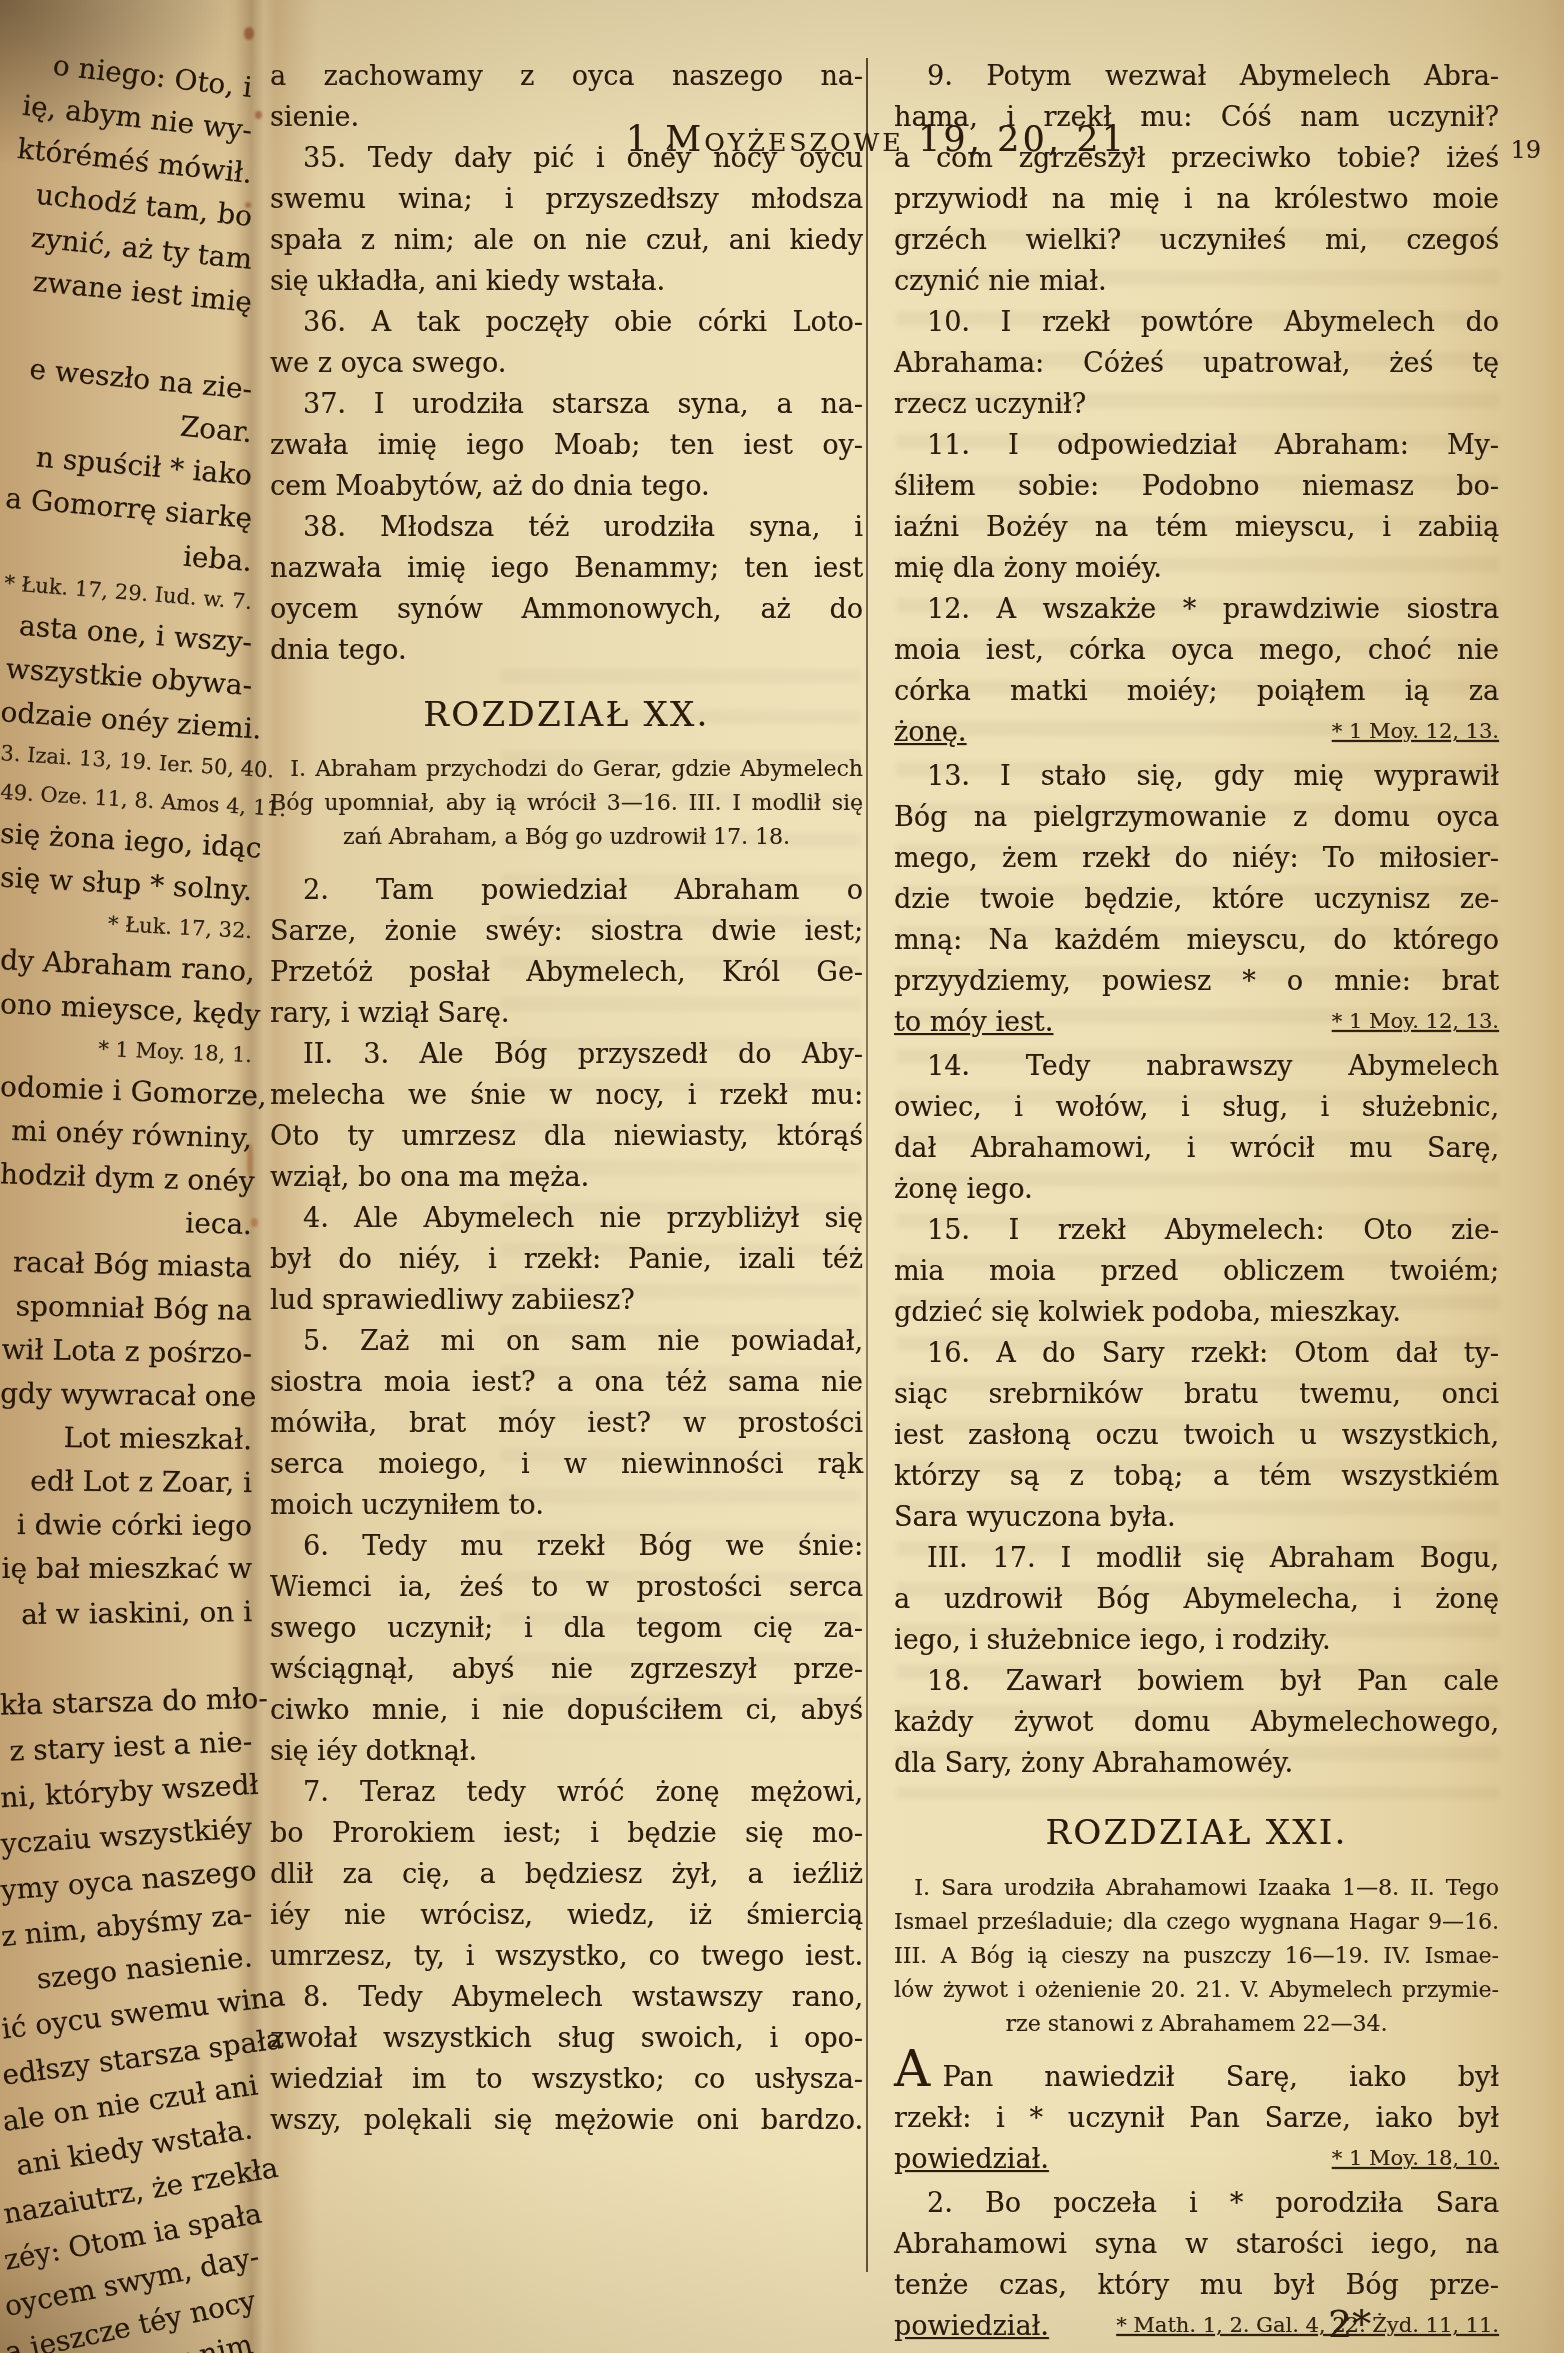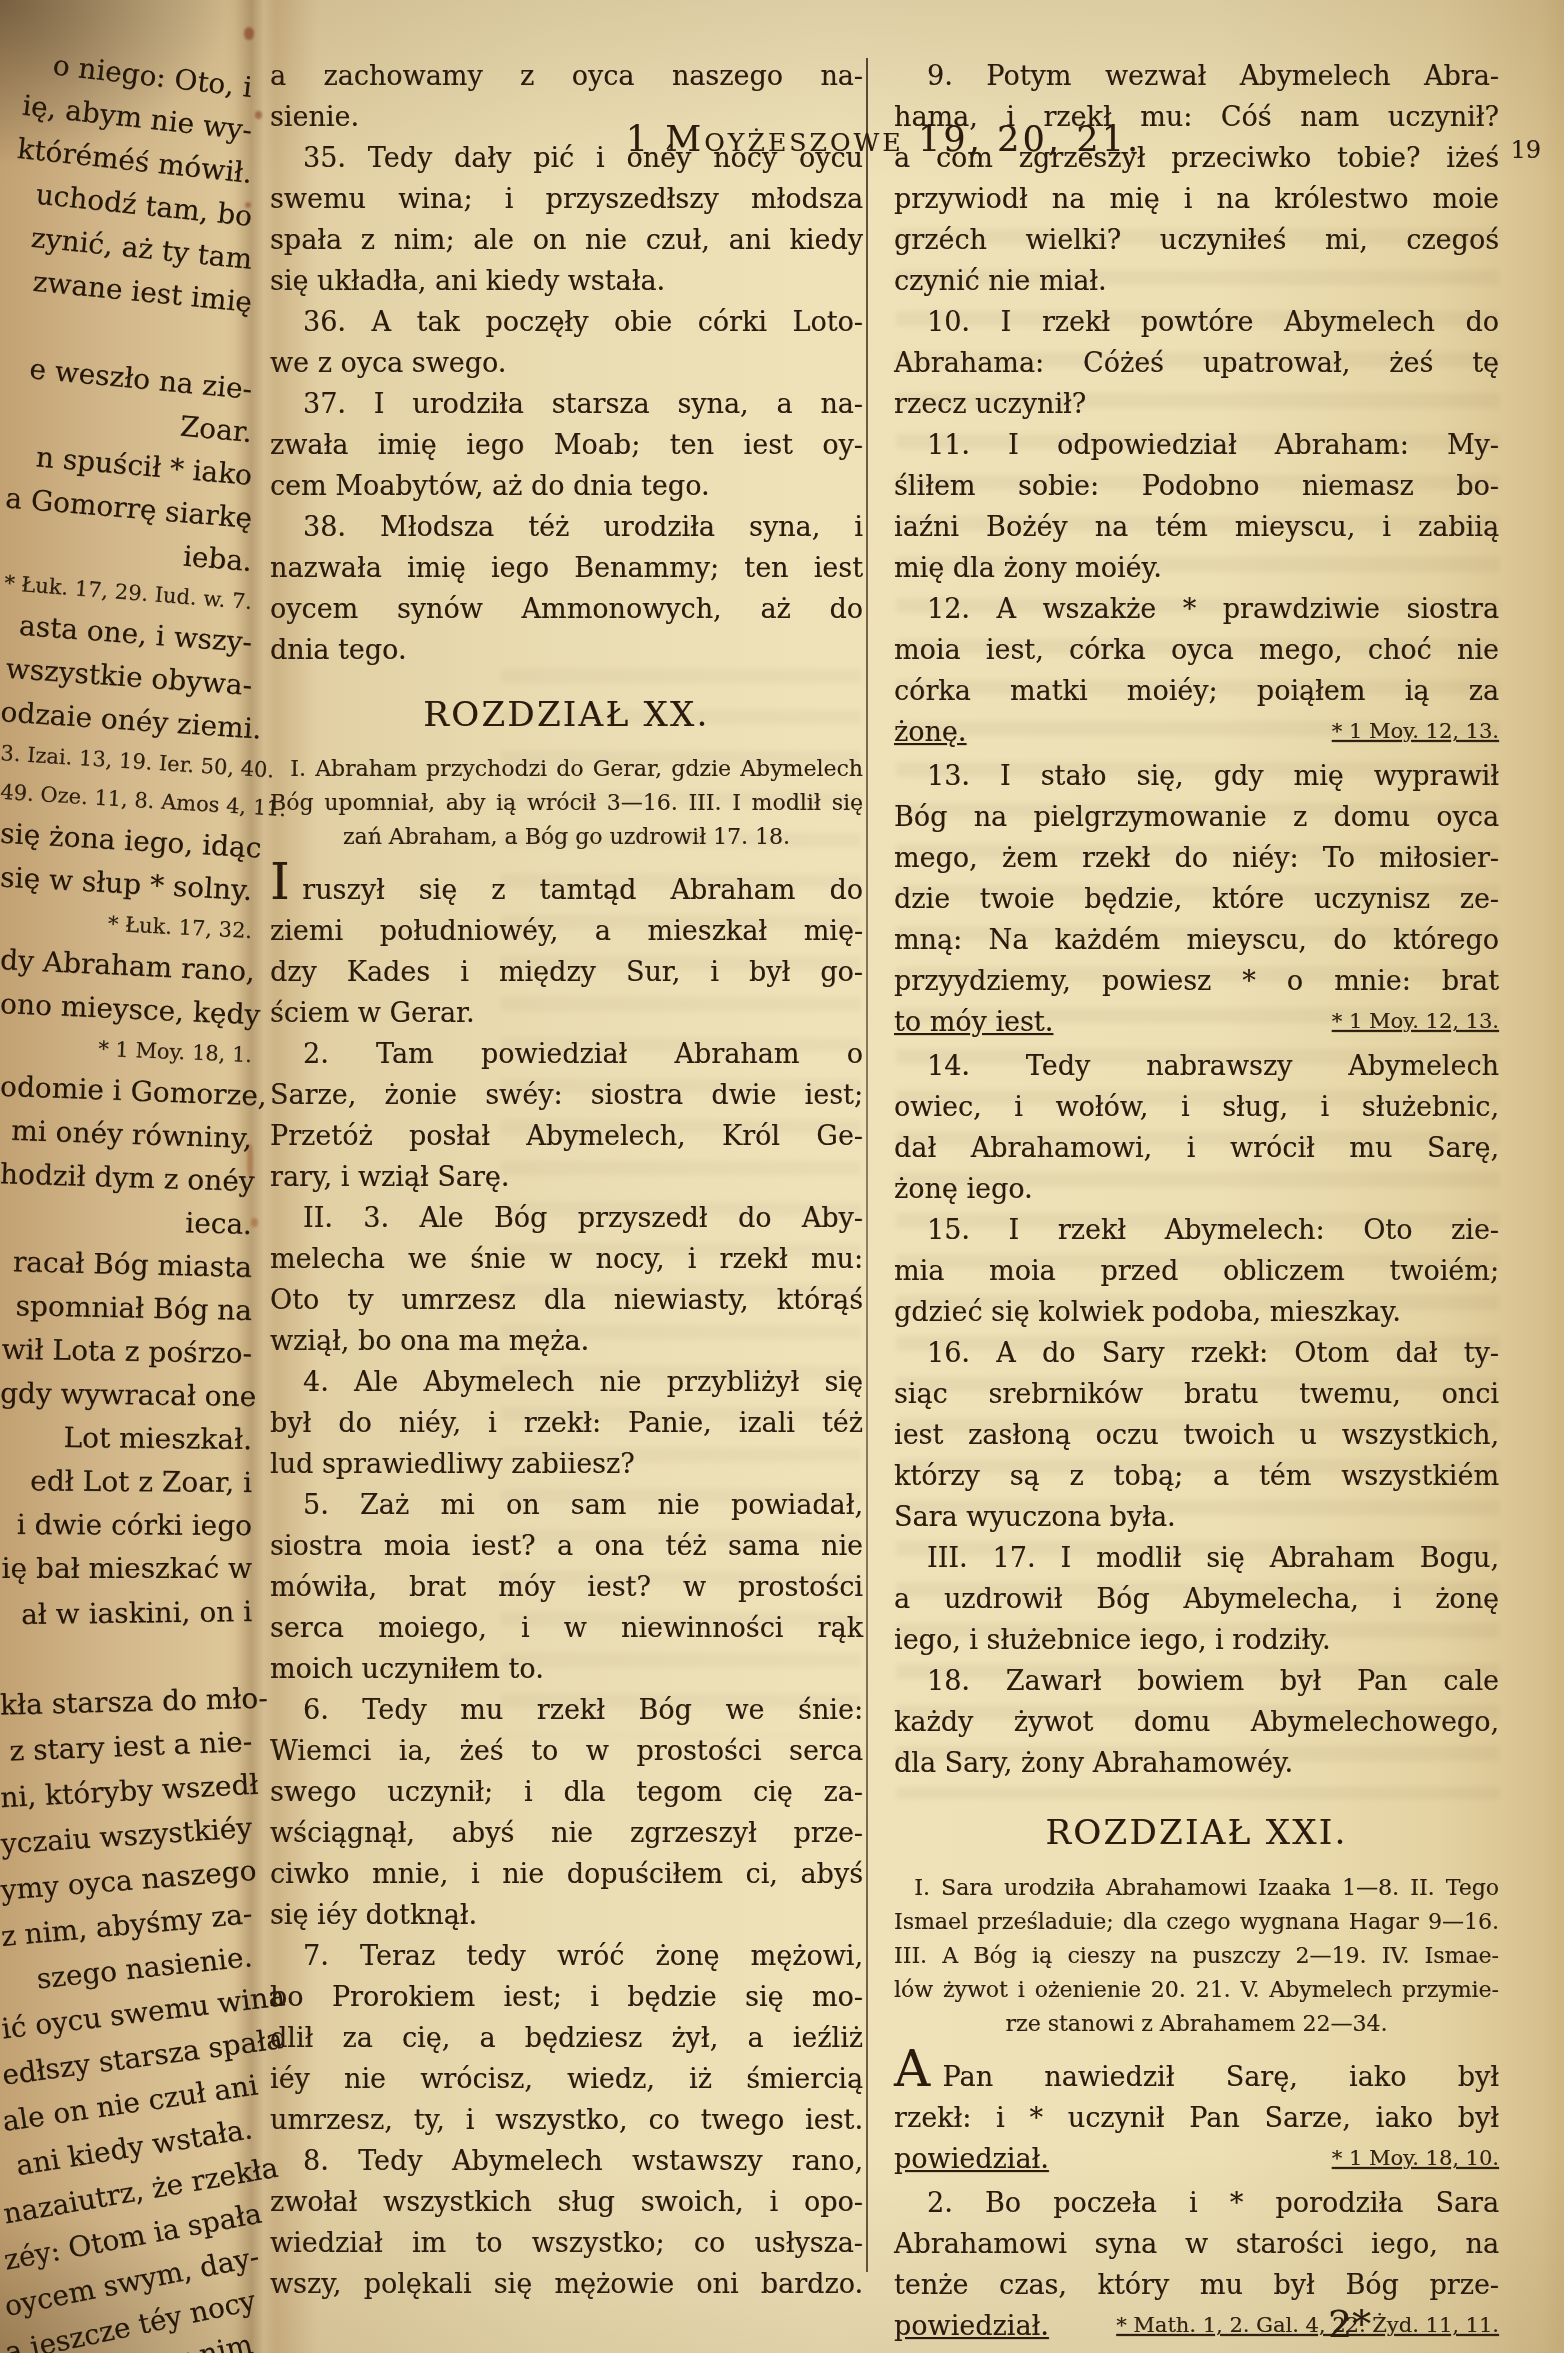--- a/index.html
+++ b/index.html
@@ -157,26 +157,20 @@
         <div class="line j"><span>oycem synów Ammonowych, aż do</span></div>
         <div class="line"><span>dnia tego.</span></div>
       </div>
       <div class="chapter-heading">ROZDZIAŁ XX.</div>
       <div class="summary">
         <div class="sum-line j ind"><span>I. Abraham przychodzi do Gerar, gdzie Abymelech</span></div>
         <div class="sum-line j"><span>Bóg upomniał, aby ią wrócił 3—16. III. I modlił się</span></div>
         <div class="sum-line"><span>zań Abraham, a Bóg go uzdrowił 17. 18.</span></div>
       </div>
       <div class="verse-block">
-        <div class="line j"><span class="initial">I</span><span>ruszył się z tamtąd Abraham do</span></div>
-        <div class="line j"><span>ziemi południowéy, a mieszkał mię-</span></div>
-        <div class="line j"><span>dzy Kades i między Sur, i był go-</span></div>
-        <div class="line"><span>ściem w Gerar.</span></div>
-      </div>
-      <div class="verse-block">
         <div class="line j ind"><span>2. Tam powiedział Abraham o</span></div>
         <div class="line j"><span>Sarze, żonie swéy: siostra dwie iest;</span></div>
         <div class="line j"><span>Przetóż posłał Abymelech, Król Ge-</span></div>
         <div class="line"><span>rary, i wziął Sarę.</span></div>
       </div>
       <div class="verse-block">
         <div class="line j ind"><span>II. 3. Ale Bóg przyszedł do Aby-</span></div>
         <div class="line j"><span>melecha we śnie w nocy, i rzekł mu:</span></div>
         <div class="line j"><span>Oto ty umrzesz dla niewiasty, którąś</span></div>
         <div class="line"><span>wziął, bo ona ma męża.</span></div>
@@ -281,21 +275,21 @@
       </div>
       <div class="verse-block">
         <div class="line j ind"><span>18. Zawarł bowiem był Pan cale</span></div>
         <div class="line j"><span>każdy żywot domu Abymelechowego,</span></div>
         <div class="line"><span>dla Sary, żony Abrahamowéy.</span></div>
       </div>
       <div class="chapter-heading">ROZDZIAŁ XXI.</div>
       <div class="summary">
         <div class="sum-line j ind"><span>I. Sara urodziła Abrahamowi Izaaka 1—8. II. Tego</span></div>
         <div class="sum-line j"><span>Ismael prześladuie; dla czego wygnana Hagar 9—16.</span></div>
-        <div class="sum-line j"><span>III. A Bóg ią cieszy na puszczy 2—19. IV. Ismae-</span></div>
+        <div class="sum-line j"><span>III. A Bóg ią cieszy na puszczy 16—19. IV. Ismae-</span></div>
         <div class="sum-line j"><span>lów żywot i ożenienie 20. 21. V. Abymelech przymie-</span></div>
         <div class="sum-line"><span>rze stanowi z Abrahamem 22—34.</span></div>
       </div>
       <div class="verse-block">
         <div class="line j"><span class="initial">A</span><span>Pan nawiedził Sarę, iako był</span></div>
         <div class="line j"><span>rzekł: i * uczynił Pan Sarze, iako był</span></div>
         <div class="line refline">
           <span>powiedział.</span>
           <span class="ref">* 1 Moy. 18, 10.</span>
         </div>

